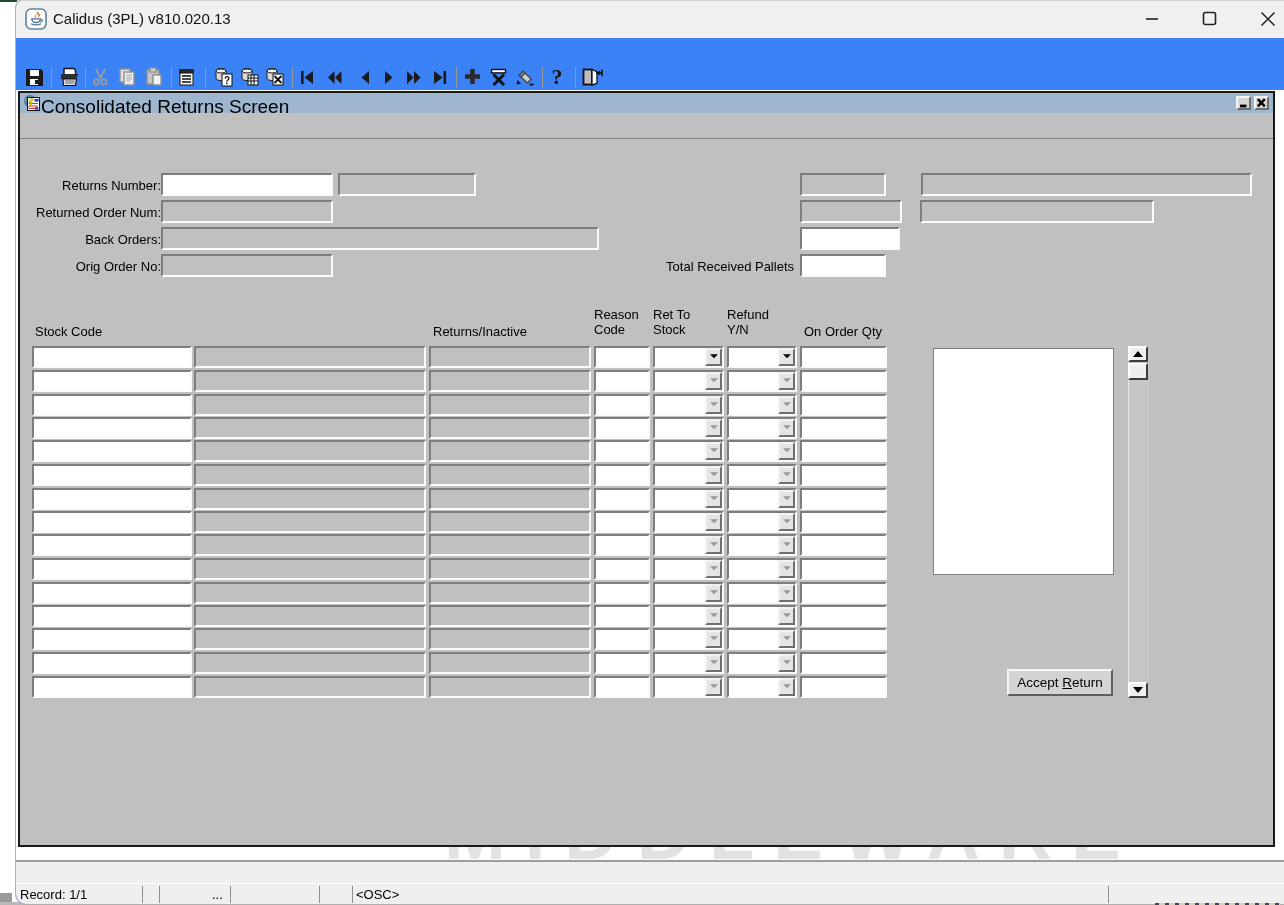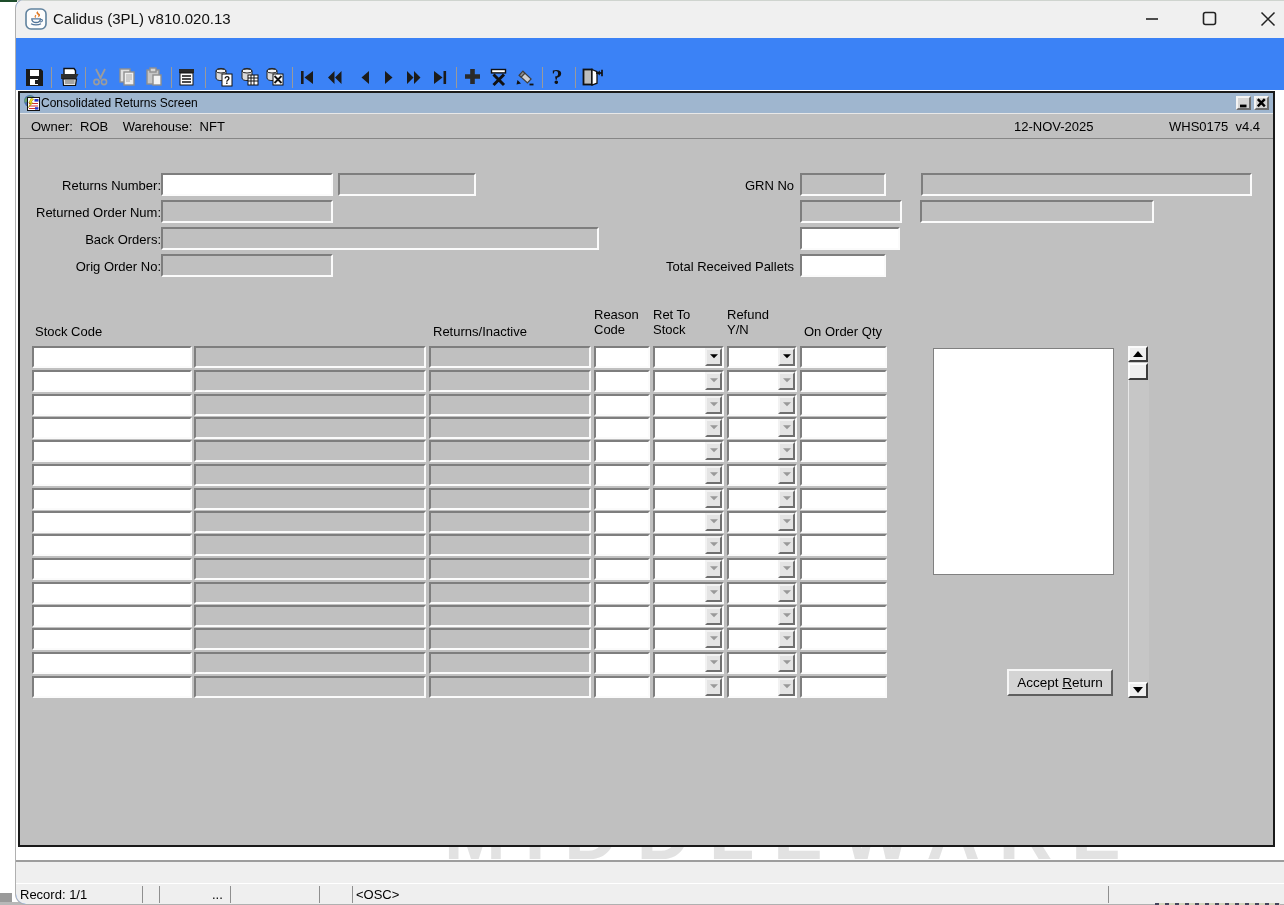--- a/index.html
+++ b/index.html
@@ -18,21 +18,21 @@
   .mi u{text-decoration:underline;text-underline-offset:2px;}
   #toolbar{position:absolute;left:0;top:65px;width:100%;height:25px;}
   .tsep{position:absolute;top:2px;width:1px;height:21px;background:#9a9a9a;}
   .ticon{position:absolute;top:2px;}
   #mdiclient{position:absolute;left:0;top:90px;width:1283px;height:771px;background:#ffffff;overflow:hidden;}
   #watermark{position:absolute;left:428px;top:707px;font-size:74px;font-weight:bold;
      letter-spacing:19px;color:#e2e2e2;line-height:74px;}
   #child{position:absolute;left:2px;top:1px;width:1257px;height:756px;
      border:2px solid #1a1a1a;background:#c0c0c0;box-sizing:border-box;}
   #bluebar{position:absolute;left:0;top:0;width:100%;height:20px;background:#9fb6cf;}
-  #bluetitle{position:absolute;left:21px;top:3px;font-size:12px;color:#000;}
+  #bluetitle{position:absolute;left:21px;top:3px;font-size:19px;color:#000;}
   .mdibtn{position:absolute;top:2.5px;width:15px;height:14px;background:#d6d6d6;
      border:2px solid;border-color:#f4f4f4 #6e6e6e #6e6e6e #f4f4f4;box-sizing:border-box;}
   .mdibtn svg{position:absolute;left:0;top:0;}
   #infostrip{position:absolute;left:0;top:20px;width:100%;height:25px;background:#c0c0c0;
      border-top:1px solid #e8e8e8;font-size:13px;color:#000;}
   #infoline{position:absolute;left:0;top:45px;width:100%;height:2px;
      border-top:1px solid #868686;border-bottom:1px solid #f2f2f2;}
   #formarea{position:absolute;left:0;top:47px;width:1253px;height:705px;background:#c0c0c0;font-size:13px;}
   .lbl{position:absolute;color:#000;white-space:nowrap;}
   .fld{position:absolute;height:23px;box-sizing:border-box;
@@ -212,32 +212,26 @@
               <svg width="11" height="10">
                 <path d="M2 8h6.5" stroke="#000" stroke-width="2.8"></path>
               </svg>
             </div>
         <div class="mdibtn" style="left:1234px">
               <svg width="11" height="10">
                 <path d="M1.8 1.2l7 7.2M8.8 1.2l-7 7.2" stroke="#000" stroke-width="2.4"></path>
               </svg>
             </div>
       </div>
-      <div id="infostrip">
-        <span class="abs" style="left:11px;top:5px">Owner:&nbsp;&nbsp;ROB&nbsp;&nbsp;&nbsp;&nbsp;Warehouse:&nbsp;&nbsp;NFT</span>
-        <span class="abs" style="left:994px;top:5px">12-NOV-2025</span>
-        <span class="abs" style="left:1149px;top:5px">WHS0175&nbsp;&nbsp;v4.4</span>
-      </div>
       <div id="infoline"></div>
       <div id="formarea">
         <div class="lbl" style="left:-179px;top:38px;width:320px;text-align:right">Returns Number:</div>
         <div class="lbl" style="left:-179px;top:65px;width:320px;text-align:right">Returned Order Num:</div>
         <div class="lbl" style="left:-179px;top:92px;width:320px;text-align:right">Back Orders:</div>
         <div class="lbl" style="left:-179px;top:119px;width:320px;text-align:right">Orig Order No:</div>
-        <div class="lbl" style="left:454px;top:38px;width:320px;text-align:right">GRN No</div>
         <div class="lbl" style="left:454px;top:119px;width:320px;text-align:right">Total Received Pallets</div>
         <div class="fld white" style="left:141px;top:33px;width:172px"></div>
         <div class="fld gray" style="left:318px;top:33px;width:138px"></div>
         <div class="fld gray" style="left:141px;top:60px;width:172px"></div>
         <div class="fld gray" style="left:141px;top:87px;width:438px"></div>
         <div class="fld gray" style="left:141px;top:114px;width:172px"></div>
         <div class="fld gray" style="left:780px;top:33px;width:86px"></div>
         <div class="fld gray" style="left:901px;top:33px;width:331px"></div>
         <div class="fld gray" style="left:780px;top:60px;width:102px"></div>
         <div class="fld gray" style="left:900px;top:60px;width:234px"></div>

